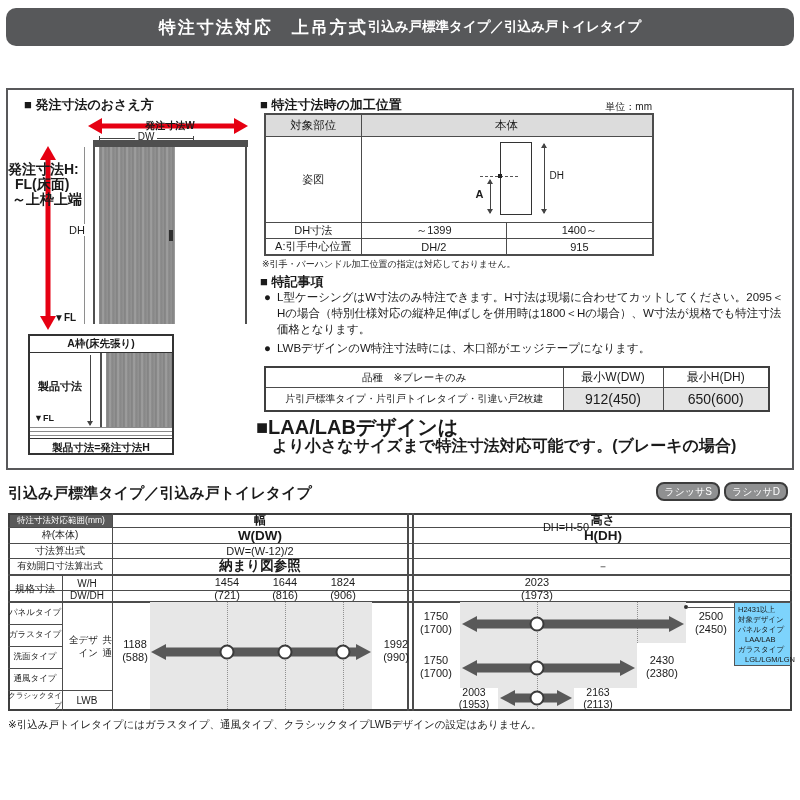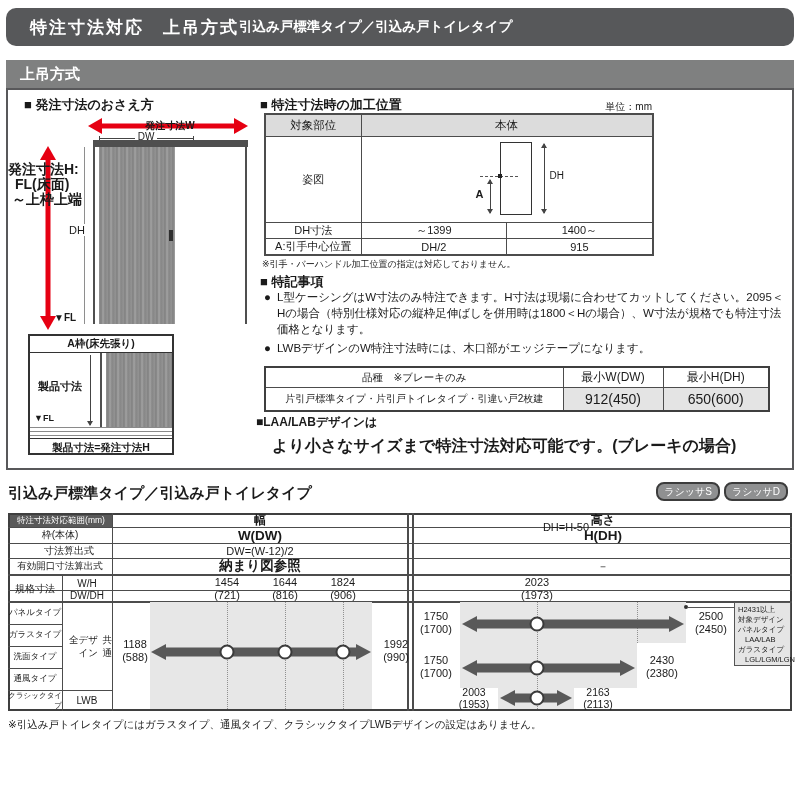--- a/index.html
+++ b/index.html
@@ -3,21 +3,21 @@
 <meta charset="utf-8">
 <style>
   html,body{margin:0;padding:0;background:#fff;}
   #page{position:relative;width:800px;height:800px;background:#fff;
         font-family:"Liberation Sans","DejaVu Sans",sans-serif;color:#1a1a1a;overflow:hidden;}
   .abs{position:absolute;}
   .c{display:flex;align-items:center;justify-content:center;text-align:center;}
   .b{font-weight:bold;}
   
   .topbar{left:6px;top:8px;width:788px;height:38px;background:#57585a;border-radius:10px;
-          display:flex;align-items:center;justify-content:flex-start;padding:9px 24px;
+          display:flex;align-items:center;justify-content:center;padding:9px 24px;
           box-sizing:border-box;color:#fff;}
   .topbar .tl{font-size:17px;font-weight:bold;letter-spacing:2px;}
   .topbar .tr{font-size:13.5px;font-weight:bold;}
   
   .s1bar{left:6px;top:60px;width:788px;height:28px;background:#7f8080;color:#fff;
          font-size:15px;font-weight:bold;line-height:28px;padding-left:14px;box-sizing:border-box;}
   .s1body{left:6px;top:88px;width:788px;height:382px;border:2px solid #58585a;box-sizing:border-box;background:#fff;}
   .h13{font-size:13px;font-weight:bold;}
   .wood{background:repeating-linear-gradient(90deg,#979797 0px,#7f7f7f 2px,#a3a3a3 4px,#868686 6px,#909090 8px);}
   .hatch{background:repeating-linear-gradient(to bottom,#8a8a8a 0px,#8a8a8a 1px,#ffffff 1px,#ffffff 4px);}
@@ -47,37 +47,36 @@
   .ptab tr.hd td{background:#dcdcdc;height:21px;font-size:11.5px;}
   .btab{border-collapse:collapse;border:2px solid #3f3f3f;background:#fff;}
   .btab td{border:1px solid #4c4c4c;text-align:center;}
   
   .gl{position:absolute;background:#4c4c4c;}
   .lbl{position:absolute;display:flex;align-items:center;justify-content:center;text-align:right;}
   .num{position:absolute;width:60px;text-align:center;font-size:11px;}
   .rangelab{position:absolute;width:46px;text-align:center;font-size:11px;line-height:13px;}
   .btn{position:absolute;width:64px;height:19px;background:#8f9091;border:2px solid #3c3c3c;border-radius:8px;
        color:#fff;font-size:10px;display:flex;align-items:center;justify-content:center;box-sizing:border-box;}
-  .callout{position:absolute;border:1px solid #555;background:#e5e5e5;font-size:7.5px;line-height:10px;padding:2px 3px;box-sizing:border-box;}
+  .callout{position:absolute;border:1px solid #555;background:#7dd3fc;font-size:7.5px;line-height:10px;padding:2px 3px;box-sizing:border-box;}
   .callout .ind{padding-left:7px;}
   .thinv{position:absolute;width:1px;background:#444;}
   .fig-arrow-t:before{content:"";position:absolute;top:-1px;left:-3px;border-left:3px solid transparent;border-right:3px solid transparent;border-bottom:5px solid #444;}
   .fig-arrow-b:after{content:"";position:absolute;bottom:-1px;left:-3px;border-left:3px solid transparent;border-right:3px solid transparent;border-top:5px solid #444;}
 </style>
 </head>
 <body>
 
 <div id="page">
 
   <div class="abs topbar">
     <span class="tl">特注寸法対応　上吊方式</span>
     <span class="tr">引込み戸標準タイプ／引込み戸トイレタイプ</span>
   </div>
 
-  <div class="abs s1bar">上吊方式</div>
   <div class="abs s1body"></div>
 
   <div class="abs h13" style="left:24px;top:96px;">■ 発注寸法のおさえ方</div>
 
   <div class="abs harr red" style="left:88px;top:118px;width:160px;height:16px;">
     <span class="hl"></span>
       <span class="bar"></span>
       <span class="hr"></span>
   </div>
   <div class="abs" style="left:105px;top:119px;width:130px;text-align:center;font-size:10px;font-weight:bold;z-index:3;">発注寸法W</div>
@@ -186,21 +185,21 @@
       <td style="font-size:12px;">最小H(DH)</td>
     </tr>
     <tr style="height:23px;">
       <td style="font-size:10px;">片引戸標準タイプ・片引戸トイレタイプ・引違い戸2枚建</td>
       <td style="font-size:14px;background:#e4e4e4;">912(450)</td>
       <td style="font-size:14px;background:#e4e4e4;">650(600)</td>
     </tr>
   </tbody>
     </table>
 
-  <div class="abs b" style="left:256px;top:414px;font-size:12px;">■LAA/LABデザインは</div>
+  <div class="abs b" style="left:256px;top:414px;font-size:20px;">■LAA/LABデザインは</div>
   <div class="abs b" style="left:272px;top:436px;font-size:16px;">より小さなサイズまで特注寸法対応可能です。(ブレーキの場合)</div>
 
   <div class="abs b" style="left:8px;top:484px;font-size:15px;">引込み戸標準タイプ／引込み戸トイレタイプ</div>
   <div class="btn" style="left:656px;top:482px;">ラシッサS</div>
   <div class="btn" style="left:724px;top:482px;">ラシッサD</div>
 
   <div class="abs" style="left:8px;top:513px;width:784px;height:198px;border:2px solid #3f3f3f;box-sizing:border-box;"></div>
 
   <div class="gl" style="left:8px;top:527px;width:784px;height:1px;"></div>
   <div class="gl" style="left:8px;top:543px;width:784px;height:1px;"></div>
@@ -212,21 +211,21 @@
   <div class="gl" style="left:8px;top:646px;width:54px;height:1px;"></div>
   <div class="gl" style="left:8px;top:668px;width:54px;height:1px;"></div>
   <div class="gl" style="left:8px;top:690px;width:104px;height:1px;"></div>
   <div class="gl" style="left:62px;top:574px;width:1px;height:137px;"></div>
   <div class="gl" style="left:112px;top:513px;width:1px;height:198px;"></div>
   <div class="gl" style="left:407px;top:513px;width:2px;height:198px;"></div>
   <div class="gl" style="left:412px;top:513px;width:2px;height:198px;"></div>
 
   <div class="lbl" style="left:10px;top:515px;width:102px;height:12px;background:#595959;color:#fff;font-size:8.5px;">特注寸法対応範囲(mm)</div>
   <div class="lbl" style="left:8px;top:527px;width:104px;height:16px;font-size:10px;">枠(本体)</div>
-  <div class="lbl" style="left:17px;top:543px;width:104px;height:15px;font-size:10px;">寸法算出式</div>
+  <div class="lbl" style="left:8px;top:543px;width:104px;height:15px;font-size:10px;">寸法算出式</div>
   <div class="lbl" style="left:8px;top:558px;width:104px;height:16px;font-size:9.5px;">有効開口寸法算出式</div>
   <div class="lbl" style="left:8px;top:576px;width:54px;height:25px;font-size:10px;">規格寸法</div>
   <div class="lbl" style="left:62px;top:576px;width:50px;height:14px;font-size:10px;">W/H</div>
   <div class="lbl" style="left:62px;top:590px;width:50px;height:11px;font-size:10px;">DW/DH</div>
 
   <div class="lbl" style="left:8px;top:602px;width:54px;height:22px;font-size:8.5px;">パネルタイプ</div>
   <div class="lbl" style="left:8px;top:624px;width:54px;height:22px;font-size:8.5px;">ガラスタイプ</div>
   <div class="lbl" style="left:8px;top:646px;width:54px;height:22px;font-size:8.5px;">洗面タイプ</div>
   <div class="lbl" style="left:8px;top:668px;width:54px;height:22px;font-size:8.5px;">通風タイプ</div>
   <div class="lbl" style="left:8px;top:690px;width:54px;height:21px;font-size:7.5px;">クラシックタイプ</div>

